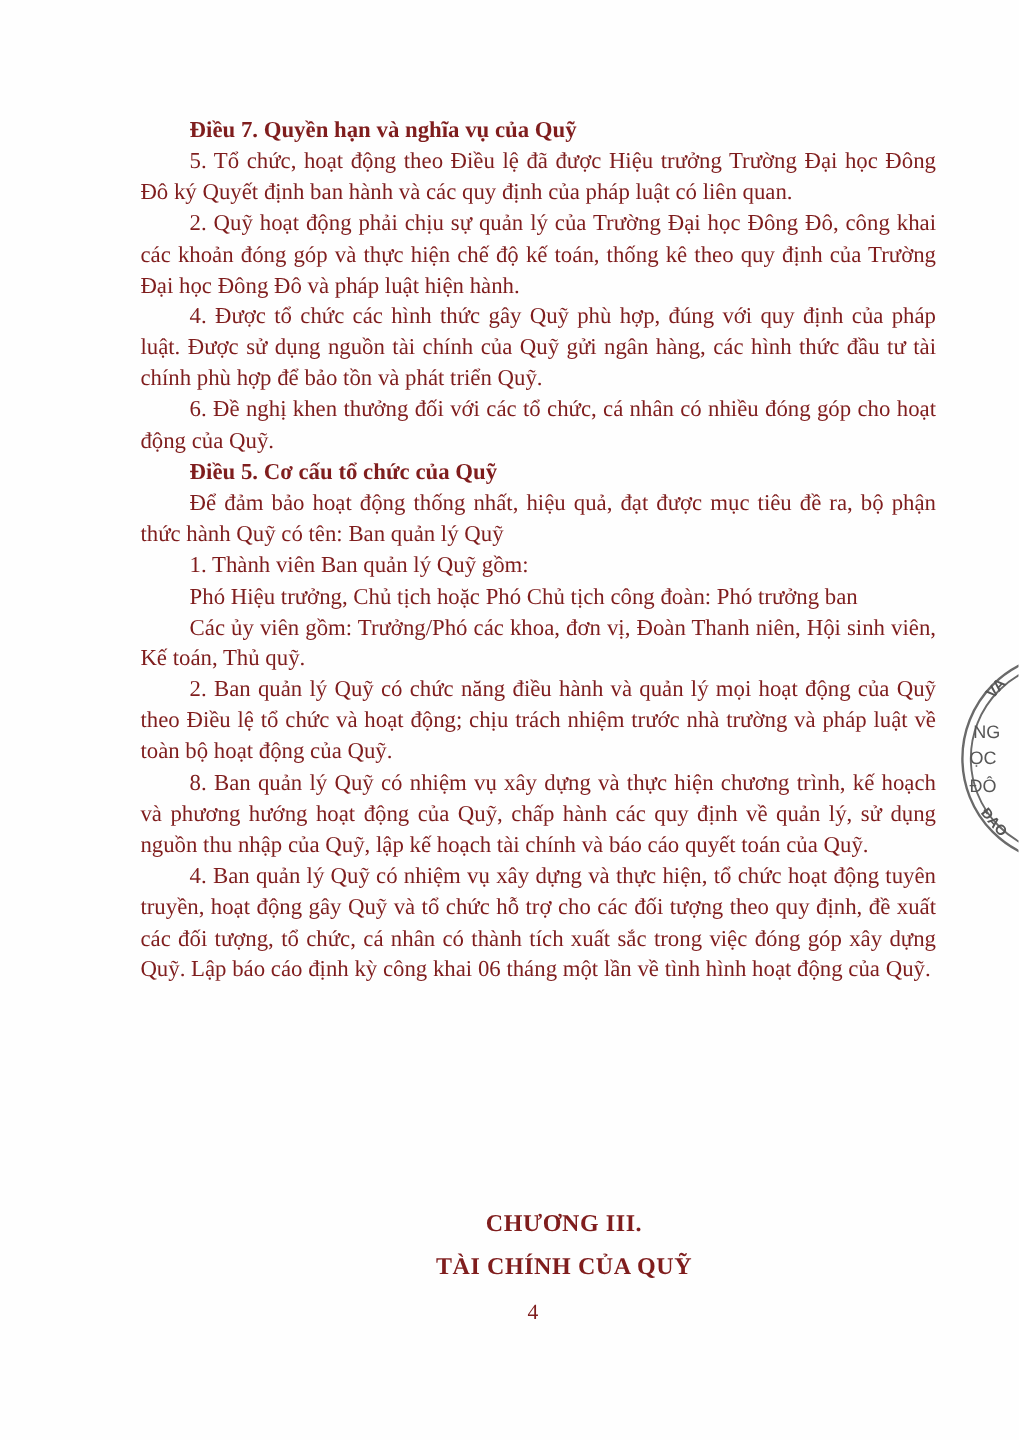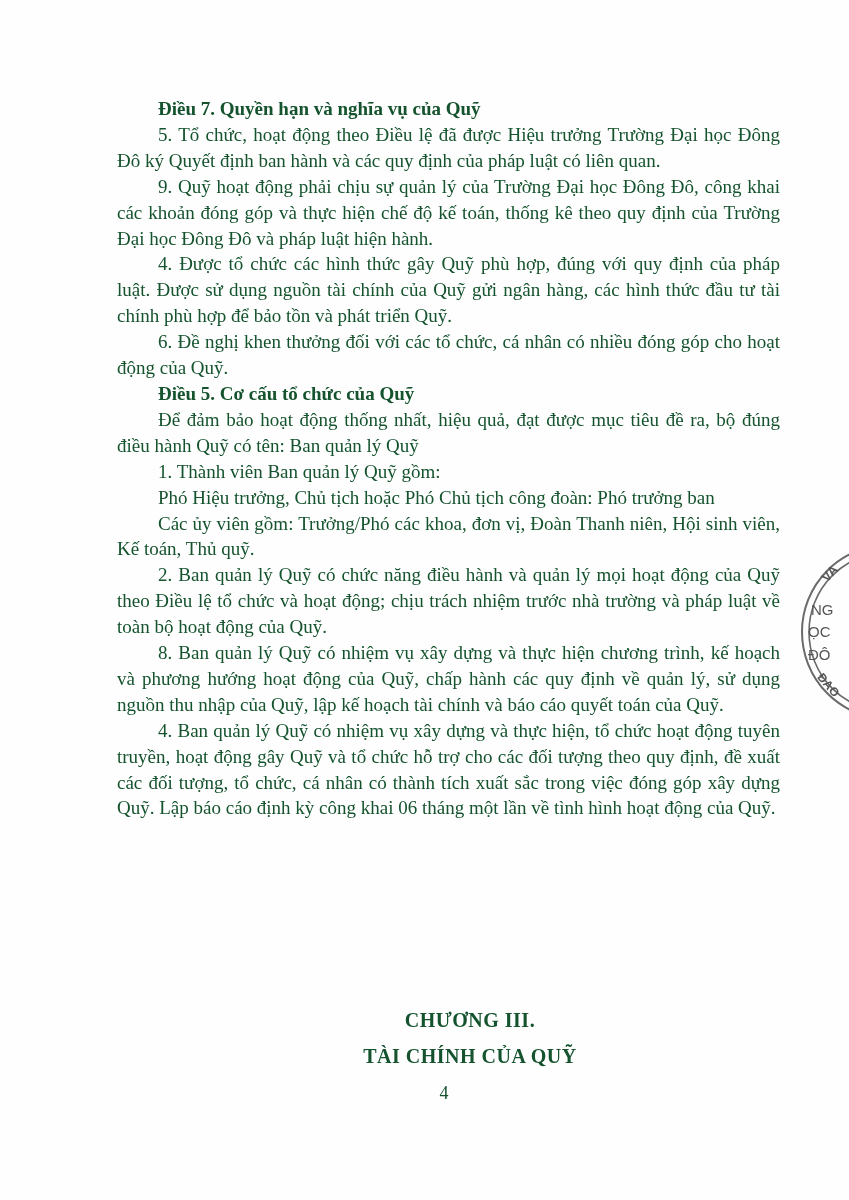--- a/index.html
+++ b/index.html
@@ -7,21 +7,21 @@
     padding: 0;
     background: #ffffff;
   }
   .page {
     position: relative;
     width: 849px;
     height: 1200px;
     background: #fefefe;
     overflow: hidden;
     font-family: "Liberation Serif", "DejaVu Serif", serif;
-    color: #14532d;
+    color: #7f1d1d;
   }
   .content {
     position: absolute;
     left: 117px;
     top: 96px;
     width: 663px;
     font-size: 19px;
     line-height: 25.9px;
     text-align: justify;
   }
@@ -67,25 +67,25 @@
   }
 </style>
 </head>
 <body>
 
 <div class="page">
 
   <div class="content">
     <p class="heading">Điều 7. Quyền hạn và nghĩa vụ của Quỹ</p>
     <p class="paragraph">5. Tổ chức, hoạt động theo Điều lệ đã được Hiệu trưởng Trường Đại học Đông Đô ký Quyết định ban hành và các quy định của pháp luật có liên quan.</p>
-    <p class="paragraph">9. Quỹ hoạt động phải chịu sự quản lý của Trường Đại học Đông Đô, công khai các khoản đóng góp và thực hiện chế độ kế toán, thống kê theo quy định của Trường Đại học Đông Đô và pháp luật hiện hành.</p>
+    <p class="paragraph">2. Quỹ hoạt động phải chịu sự quản lý của Trường Đại học Đông Đô, công khai các khoản đóng góp và thực hiện chế độ kế toán, thống kê theo quy định của Trường Đại học Đông Đô và pháp luật hiện hành.</p>
     <p class="paragraph">4. Được tổ chức các hình thức gây Quỹ phù hợp, đúng với quy định của pháp luật. Được sử dụng nguồn tài chính của Quỹ gửi ngân hàng, các hình thức đầu tư tài chính phù hợp để bảo tồn và phát triển Quỹ.</p>
     <p class="paragraph">6. Đề nghị khen thưởng đối với các tổ chức, cá nhân có nhiều đóng góp cho hoạt động của Quỹ.</p>
     <p class="heading">Điều 5. Cơ cấu tổ chức của Quỹ</p>
-    <p class="paragraph">Để đảm bảo hoạt động thống nhất, hiệu quả, đạt được mục tiêu đề ra, bộ đúng điều hành Quỹ có tên: Ban quản lý Quỹ</p>
+    <p class="paragraph">Để đảm bảo hoạt động thống nhất, hiệu quả, đạt được mục tiêu đề ra, bộ phận thức hành Quỹ có tên: Ban quản lý Quỹ</p>
     <p class="paragraph">1. Thành viên Ban quản lý Quỹ gồm:</p>
     <p class="paragraph">Phó Hiệu trưởng, Chủ tịch hoặc Phó Chủ tịch công đoàn: Phó trưởng ban</p>
     <p class="paragraph">Các ủy viên gồm: Trưởng/Phó các khoa, đơn vị, Đoàn Thanh niên, Hội sinh viên, Kế toán, Thủ quỹ.</p>
     <p class="paragraph">2. Ban quản lý Quỹ có chức năng điều hành và quản lý mọi hoạt động của Quỹ theo Điều lệ tổ chức và hoạt động; chịu trách nhiệm trước nhà trường và pháp luật về toàn bộ hoạt động của Quỹ.</p>
     <p class="paragraph">8. Ban quản lý Quỹ có nhiệm vụ xây dựng và thực hiện chương trình, kế hoạch và phương hướng hoạt động của Quỹ, chấp hành các quy định về quản lý, sử dụng nguồn thu nhập của Quỹ, lập kế hoạch tài chính và báo cáo quyết toán của Quỹ.</p>
     <p class="paragraph">4. Ban quản lý Quỹ có nhiệm vụ xây dựng và thực hiện, tổ chức hoạt động tuyên truyền, hoạt động gây Quỹ và tổ chức hỗ trợ cho các đối tượng theo quy định, đề xuất các đối tượng, tổ chức, cá nhân có thành tích xuất sắc trong việc đóng góp xây dựng Quỹ. Lập báo cáo định kỳ công khai 06 tháng một lần về tình hình hoạt động của Quỹ.</p>
   </div>
 
   <div class="chapter">
     <p class="chapter-line">CHƯƠNG III.</p>

